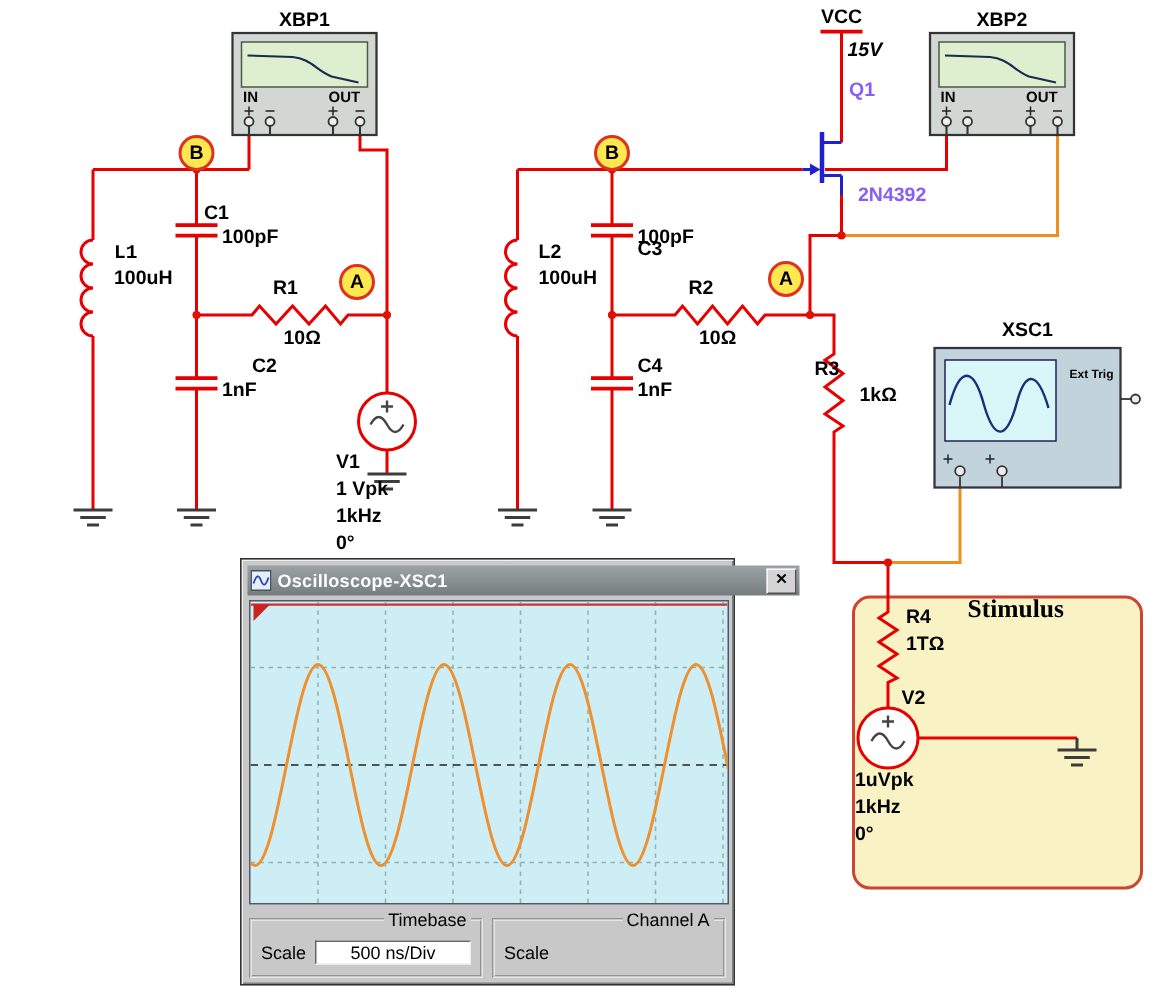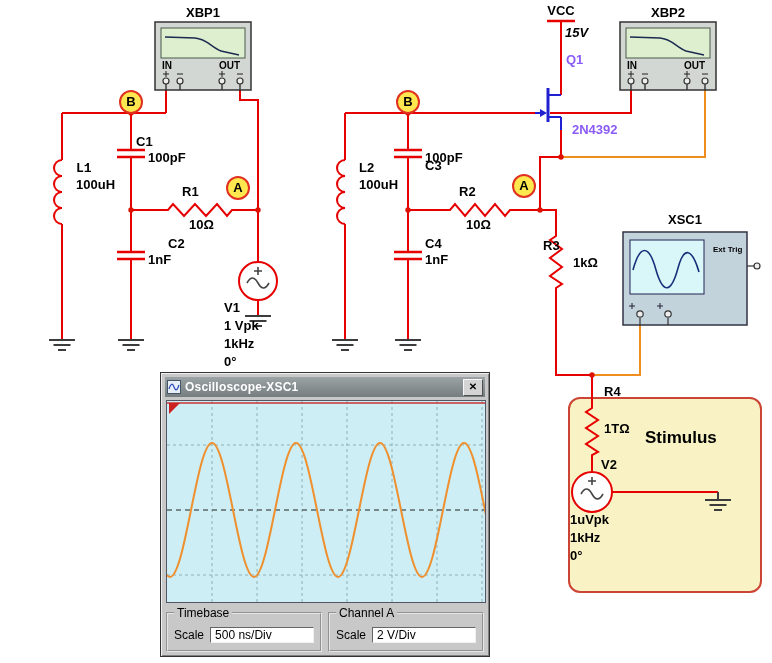--- a/index.html
+++ b/index.html
@@ -10,33 +10,33 @@
   .lbl.center{text-align:center;}
   .lbl.small{font-size:10px;}
   .lbl.tiny{font-size:8px;}
   .lbl.big{font-size:17px;}
   .bubble{position:absolute;width:20px;height:20px;border:2px solid #e03020;border-radius:50%;background:#ffe84f;z-index:2;
           font:bold 13px "Liberation Sans",sans-serif;line-height:20px;text-align:center;color:#000;}
   .stimulus-box{position:absolute;left:568px;top:397px;width:190px;height:192px;background:#f8f2c4;border:2px solid #cc4433;border-radius:12px;z-index:0;}
   
   .scope-window{position:absolute;left:160px;top:372px;width:330px;height:285px;background:#c8c8c8;border:1px solid #333;
                 box-shadow:inset 1px 1px 0 #f0f0f0, inset -1px -1px 0 #808080;z-index:5;box-sizing:border-box;}
-  .scope-titlebar{position:absolute;left:4px;top:4px;width:320px;height:20px;background:linear-gradient(180deg,#9ba3a4,#757d7f);
+  .scope-titlebar{position:absolute;left:4px;top:4px;width:368px;height:20px;background:linear-gradient(180deg,#9ba3a4,#757d7f);
                   display:flex;align-items:center;gap:4px;padding:0 2px;box-sizing:border-box;}
   .scope-title-text{flex:1;color:#fff;font:bold 12px "Liberation Sans",sans-serif;letter-spacing:.2px;}
   .scope-close{width:18px;height:15px;background:#d4d4d4;border:1px solid;border-color:#f8f8f8 #505050 #505050 #f8f8f8;
                color:#000;font:bold 10px "Liberation Sans",sans-serif;line-height:13px;text-align:center;}
   .scope-title-icon{width:14px;height:14px;display:inline-block;}
   .scope-screen{position:absolute;left:5px;top:27px;width:318px;height:201px;background:#cdeef4;border:1px solid #556;}
   .scope-controls{position:absolute;left:5px;top:233px;width:318px;height:46px;display:flex;gap:6px;}
   .scope-group{flex:1;margin:0;padding:1px 6px;border:2px groove #e6e6e6;display:flex;align-items:center;gap:6px;background:#c8c8c8;}
-  .scope-group legend{font:12px "Liberation Sans",sans-serif;padding:0 3px;}
+  .scope-group legend{font:12px "Liberation Sans",sans-serif;padding:0 3px;text-align:right;}
   .scale-lbl{font:12px "Liberation Sans",sans-serif;}
   .scale-field{flex:1;background:#fff;border:1px solid;border-color:#666 #f0f0f0 #f0f0f0 #666;
-               font:12px "Liberation Sans",sans-serif;padding:0 4px;height:14px;}
+               font:12px "Liberation Sans",sans-serif;padding:0 4px;height:14px;text-align:center;}
 </style>
 </head>
 <body>
 
 <div class="canvas">
 
   <div class="stimulus-box"></div>
 
   <svg class="schematic" width="772" height="663" viewBox="0 0 772 663">
 
@@ -244,22 +244,22 @@
   <div class="lbl" style="left:425px;top:252px;">1nF</div>
   <div class="lbl" style="left:543px;top:238px;">R3</div>
   <div class="lbl" style="left:573px;top:255px;">1kΩ</div>
 
   <div class="bubble" style="left:396px;top:90px;">B</div>
   <div class="bubble" style="left:512px;top:174px;">A</div>
 
   <div class="lbl center" style="left:623px;top:212px;width:124px;">XSC1</div>
   <div class="lbl tiny" style="left:713px;top:245px;">Ext Trig</div>
 
-  <div class="lbl big" style="left:645px;top:428px;">Stimulus</div>
-  <div class="lbl" style="left:604px;top:384px;text-align:right;">R4</div>
+  <div class="lbl big" style="left:645px;top:396px;font-family:Liberation Serif, serif;">Stimulus</div>
+  <div class="lbl" style="left:604px;top:403px;text-align:right;">R4</div>
   <div class="lbl" style="left:604px;top:421px;">1TΩ</div>
   <div class="lbl" style="left:601px;top:457px;">V2</div>
   <div class="lbl" style="left:570px;top:512px;">1uVpk</div>
   <div class="lbl" style="left:570px;top:530px;">1kHz</div>
   <div class="lbl" style="left:570px;top:548px;">0°</div>
 
   <div class="scope-window">
     <div class="scope-titlebar">
       <span class="scope-title-icon">
         <svg width="14" height="14" viewBox="0 0 14 14">
@@ -291,18 +291,17 @@
     </div>
     <div class="scope-controls">
       <fieldset class="scope-group">
         <legend>Timebase</legend>
         <span class="scale-lbl">Scale</span>
         <div class="scale-field">500 ns/Div</div>
       </fieldset>
       <fieldset class="scope-group">
         <legend>Channel A</legend>
         <span class="scale-lbl">Scale</span>
-        <div class="scale-field">2 V/Div</div>
       </fieldset>
     </div>
   </div>
 
 </div>
 
 </body></html>

